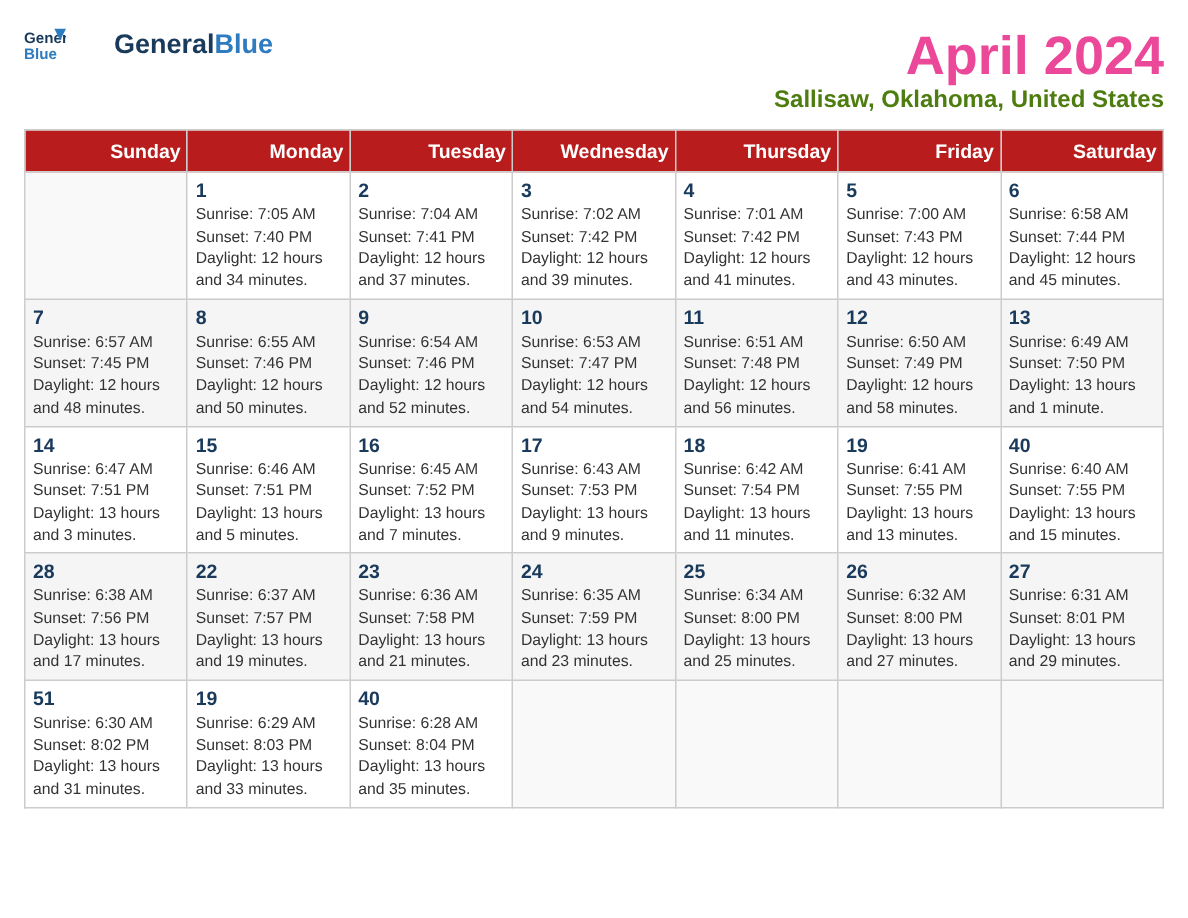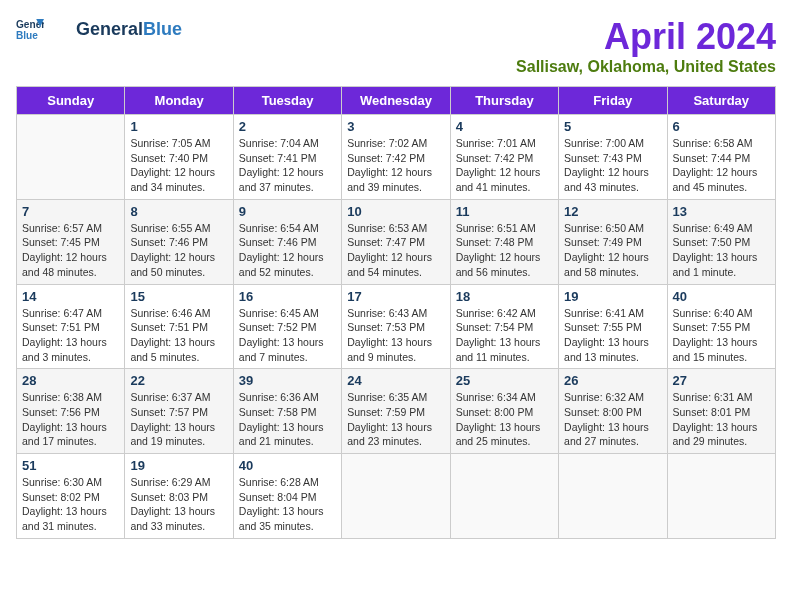--- a/index.html
+++ b/index.html
@@ -33,38 +33,38 @@
     }
     .logo-icon {
       width: 28px;
       height: 28px;
     }
     .title-block {
       text-align: right;
     }
     .title-block h1 {
       font-size: 36px;
-      color: #6d28d9;
+      color: #ec4899;
       font-weight: bold;
     }
     .title-block h2 {
       font-size: 16px;
       color: #4d7c0f;
       font-weight: bold;
     }
     .calendar {
       width: 100%;
       border-collapse: collapse;
       font-size: 11px;
     }
     .calendar th {
-      background: #6d28d9;
+      background: #b91c1c;
       color: #fff;
-      padding: 6px 16px;
-      text-align: center;
+      padding: 6px 4px;
+      text-align: right;
       font-size: 13px;
       font-weight: bold;
       border: 1px solid #ccc;
     }
     .calendar td {
       border: 1px solid #ccc;
       vertical-align: top;
       padding: 4px 5px;
       width: calc(100% / 7);
       min-height: 80px;
@@ -213,21 +213,21 @@
       <tr>
         <td>
           <div class="day-num">28</div>
           <div class="day-info">Sunrise: 6:38 AM<br>Sunset: 7:56 PM<br>Daylight: 13 hours<br>and 17 minutes.</div>
         </td>
         <td>
           <div class="day-num">22</div>
           <div class="day-info">Sunrise: 6:37 AM<br>Sunset: 7:57 PM<br>Daylight: 13 hours<br>and 19 minutes.</div>
         </td>
         <td>
-          <div class="day-num">39</div>
+          <div class="day-num">23</div>
           <div class="day-info">Sunrise: 6:36 AM<br>Sunset: 7:58 PM<br>Daylight: 13 hours<br>and 21 minutes.</div>
         </td>
         <td>
           <div class="day-num">24</div>
           <div class="day-info">Sunrise: 6:35 AM<br>Sunset: 7:59 PM<br>Daylight: 13 hours<br>and 23 minutes.</div>
         </td>
         <td>
           <div class="day-num">25</div>
           <div class="day-info">Sunrise: 6:34 AM<br>Sunset: 8:00 PM<br>Daylight: 13 hours<br>and 25 minutes.</div>
         </td>

